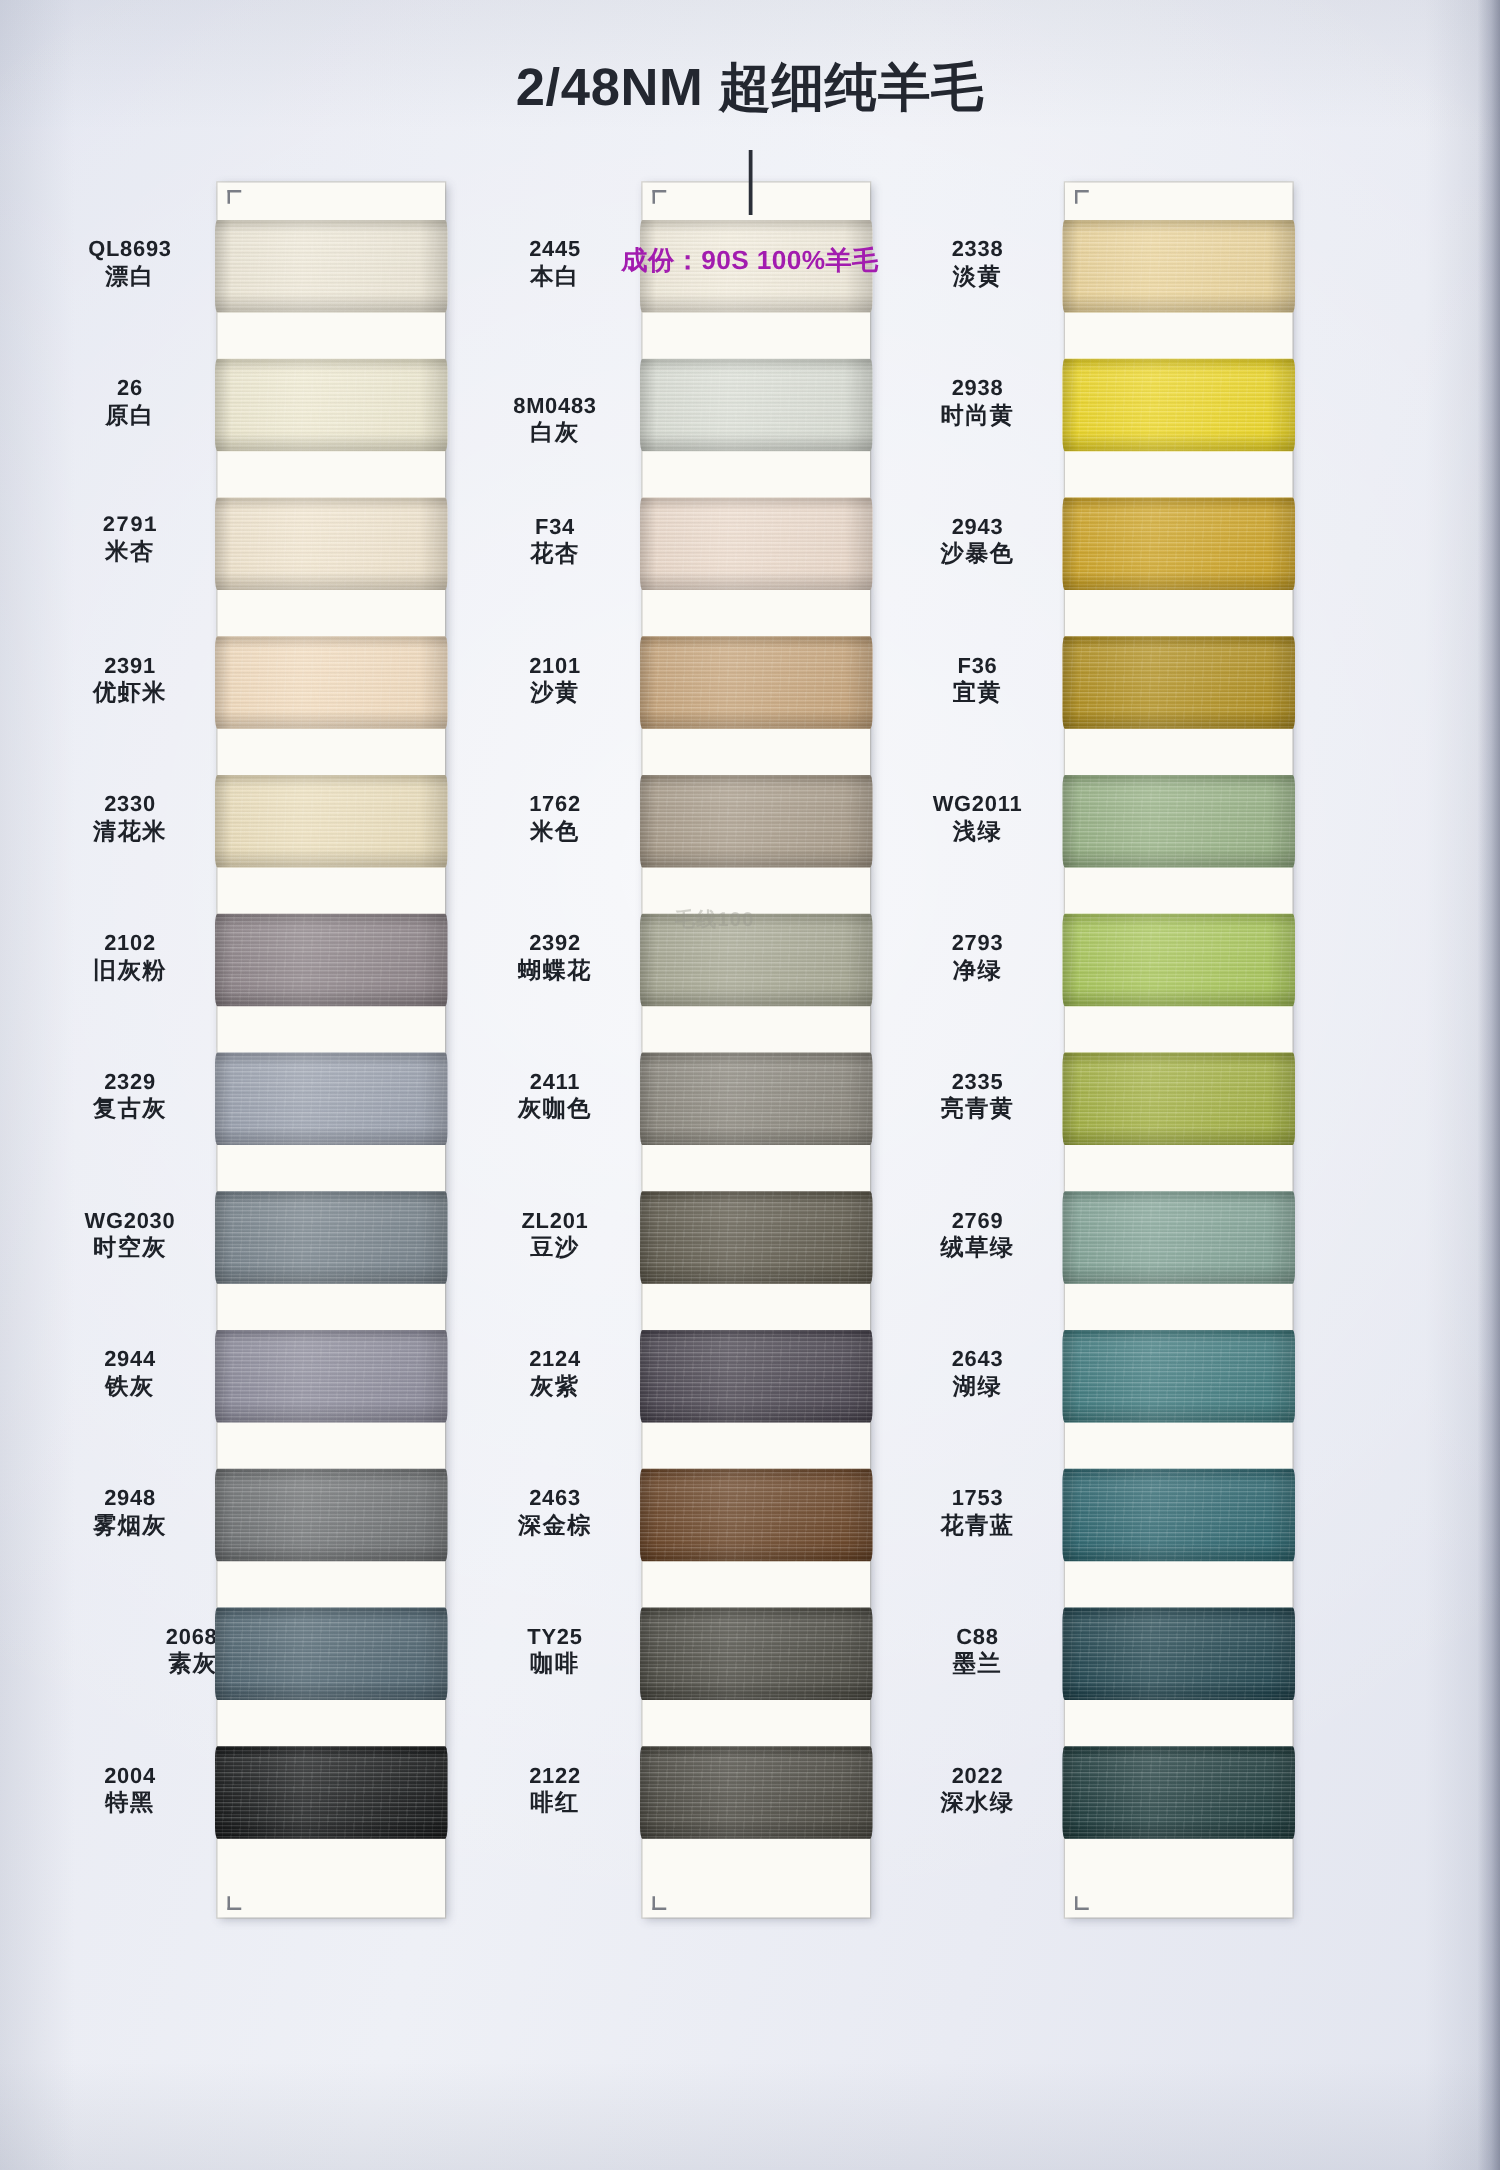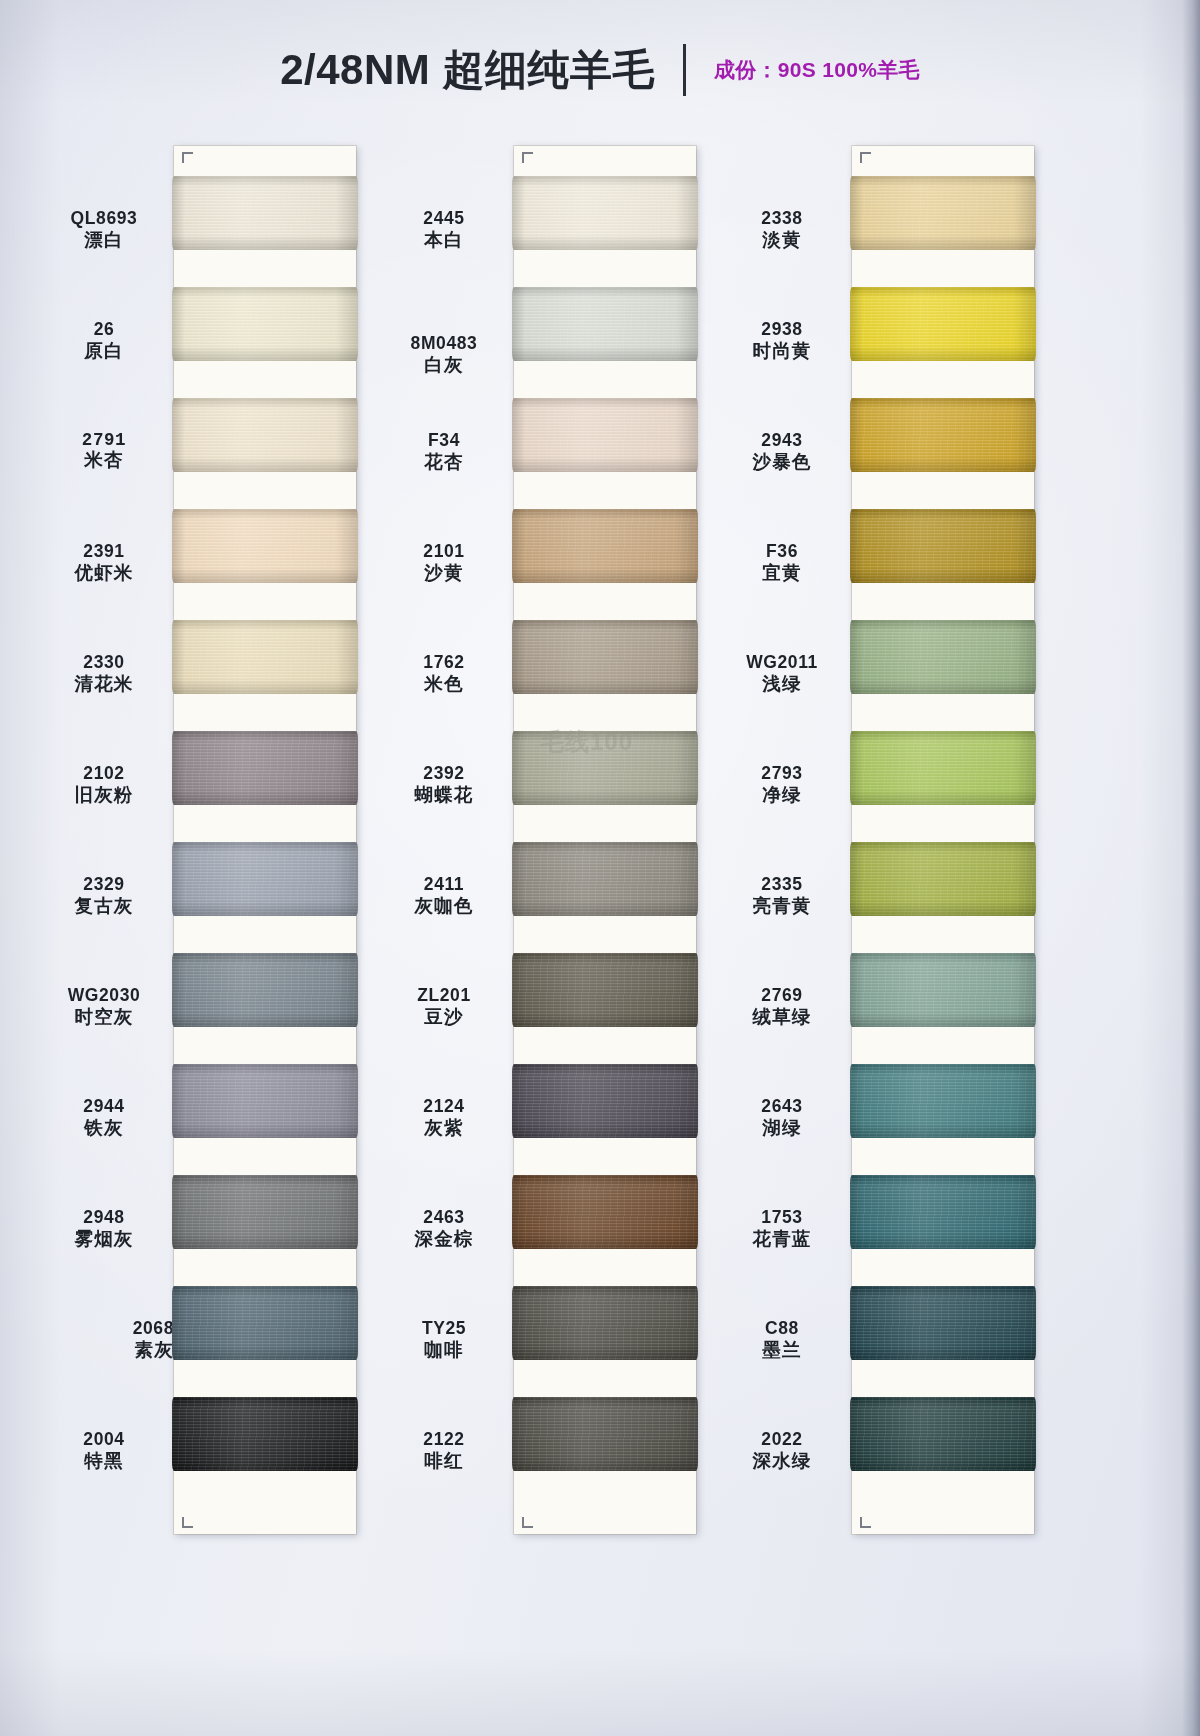--- a/index.html
+++ b/index.html
@@ -29,20 +29,21 @@
   .page-edge{
     position:absolute; top:0; right:0; width:18px; height:1736px;
     background:linear-gradient(90deg, rgba(140,146,168,.0) 0%, rgba(120,126,150,.35) 60%, rgba(90,96,120,.55) 100%);
   }
 
   
   .header {
     position: absolute; left: 0; top: 42px; width: 1200px;
     display: flex; align-items: center; justify-content: center; gap: 22px;
     z-index: 5;
+    flex-direction: column;
   }
   .title {
     font-size: 42px; font-weight: 700; letter-spacing: .5px;
     color: #232730; white-space: nowrap;
     font-family: "Liberation Sans", "DejaVu Sans", sans-serif;
   }
   .divider {
     width: 3px; height: 52px; background: #2b2f38; margin: 0 6px;
   }
   .subtitle {
@@ -61,21 +62,20 @@
 
   .labels {
     width: 140px;
     position: relative;
     padding-top: 0px;
   }
   .label {
     position: absolute; width: 140px; text-align: center;
     line-height: 1.16;
     color: #1d2128;
-    margin-top: 19px;
   }
   .label .code {
     display: block; font-size: 17.5px; font-weight: 600; letter-spacing: .6px;
   }
   .label .name {
     display: block; font-size: 18.5px; font-weight: 600; letter-spacing: 1.2px;
     margin-top: 1px;
   }
 
   
@@ -120,21 +120,21 @@
     position: absolute; left:-5px; right:-5px; top:-4px; bottom:-4px;
     border-radius: inherit; opacity:.55;
     background:
       repeating-linear-gradient(92deg, rgba(255,255,255,0) 0 6px, rgba(255,255,255,.12) 6px 7px);
     filter: blur(.6px);
     pointer-events:none;
   }
 
   .watermark {
     position: absolute; left: 540px; top: 726px;
-    font-size: 24px; color: rgba(150,150,140,.40); letter-spacing: 1px;
+    font-size: 16px; color: rgba(150,150,140,.40); letter-spacing: 1px;
     font-weight: 600; z-index: 4; pointer-events:none;
   }
 </style>
 </head>
 <body>
 
 <div id="page"></div>
 <div class="page-edge"></div>
 
 <div class="header">

